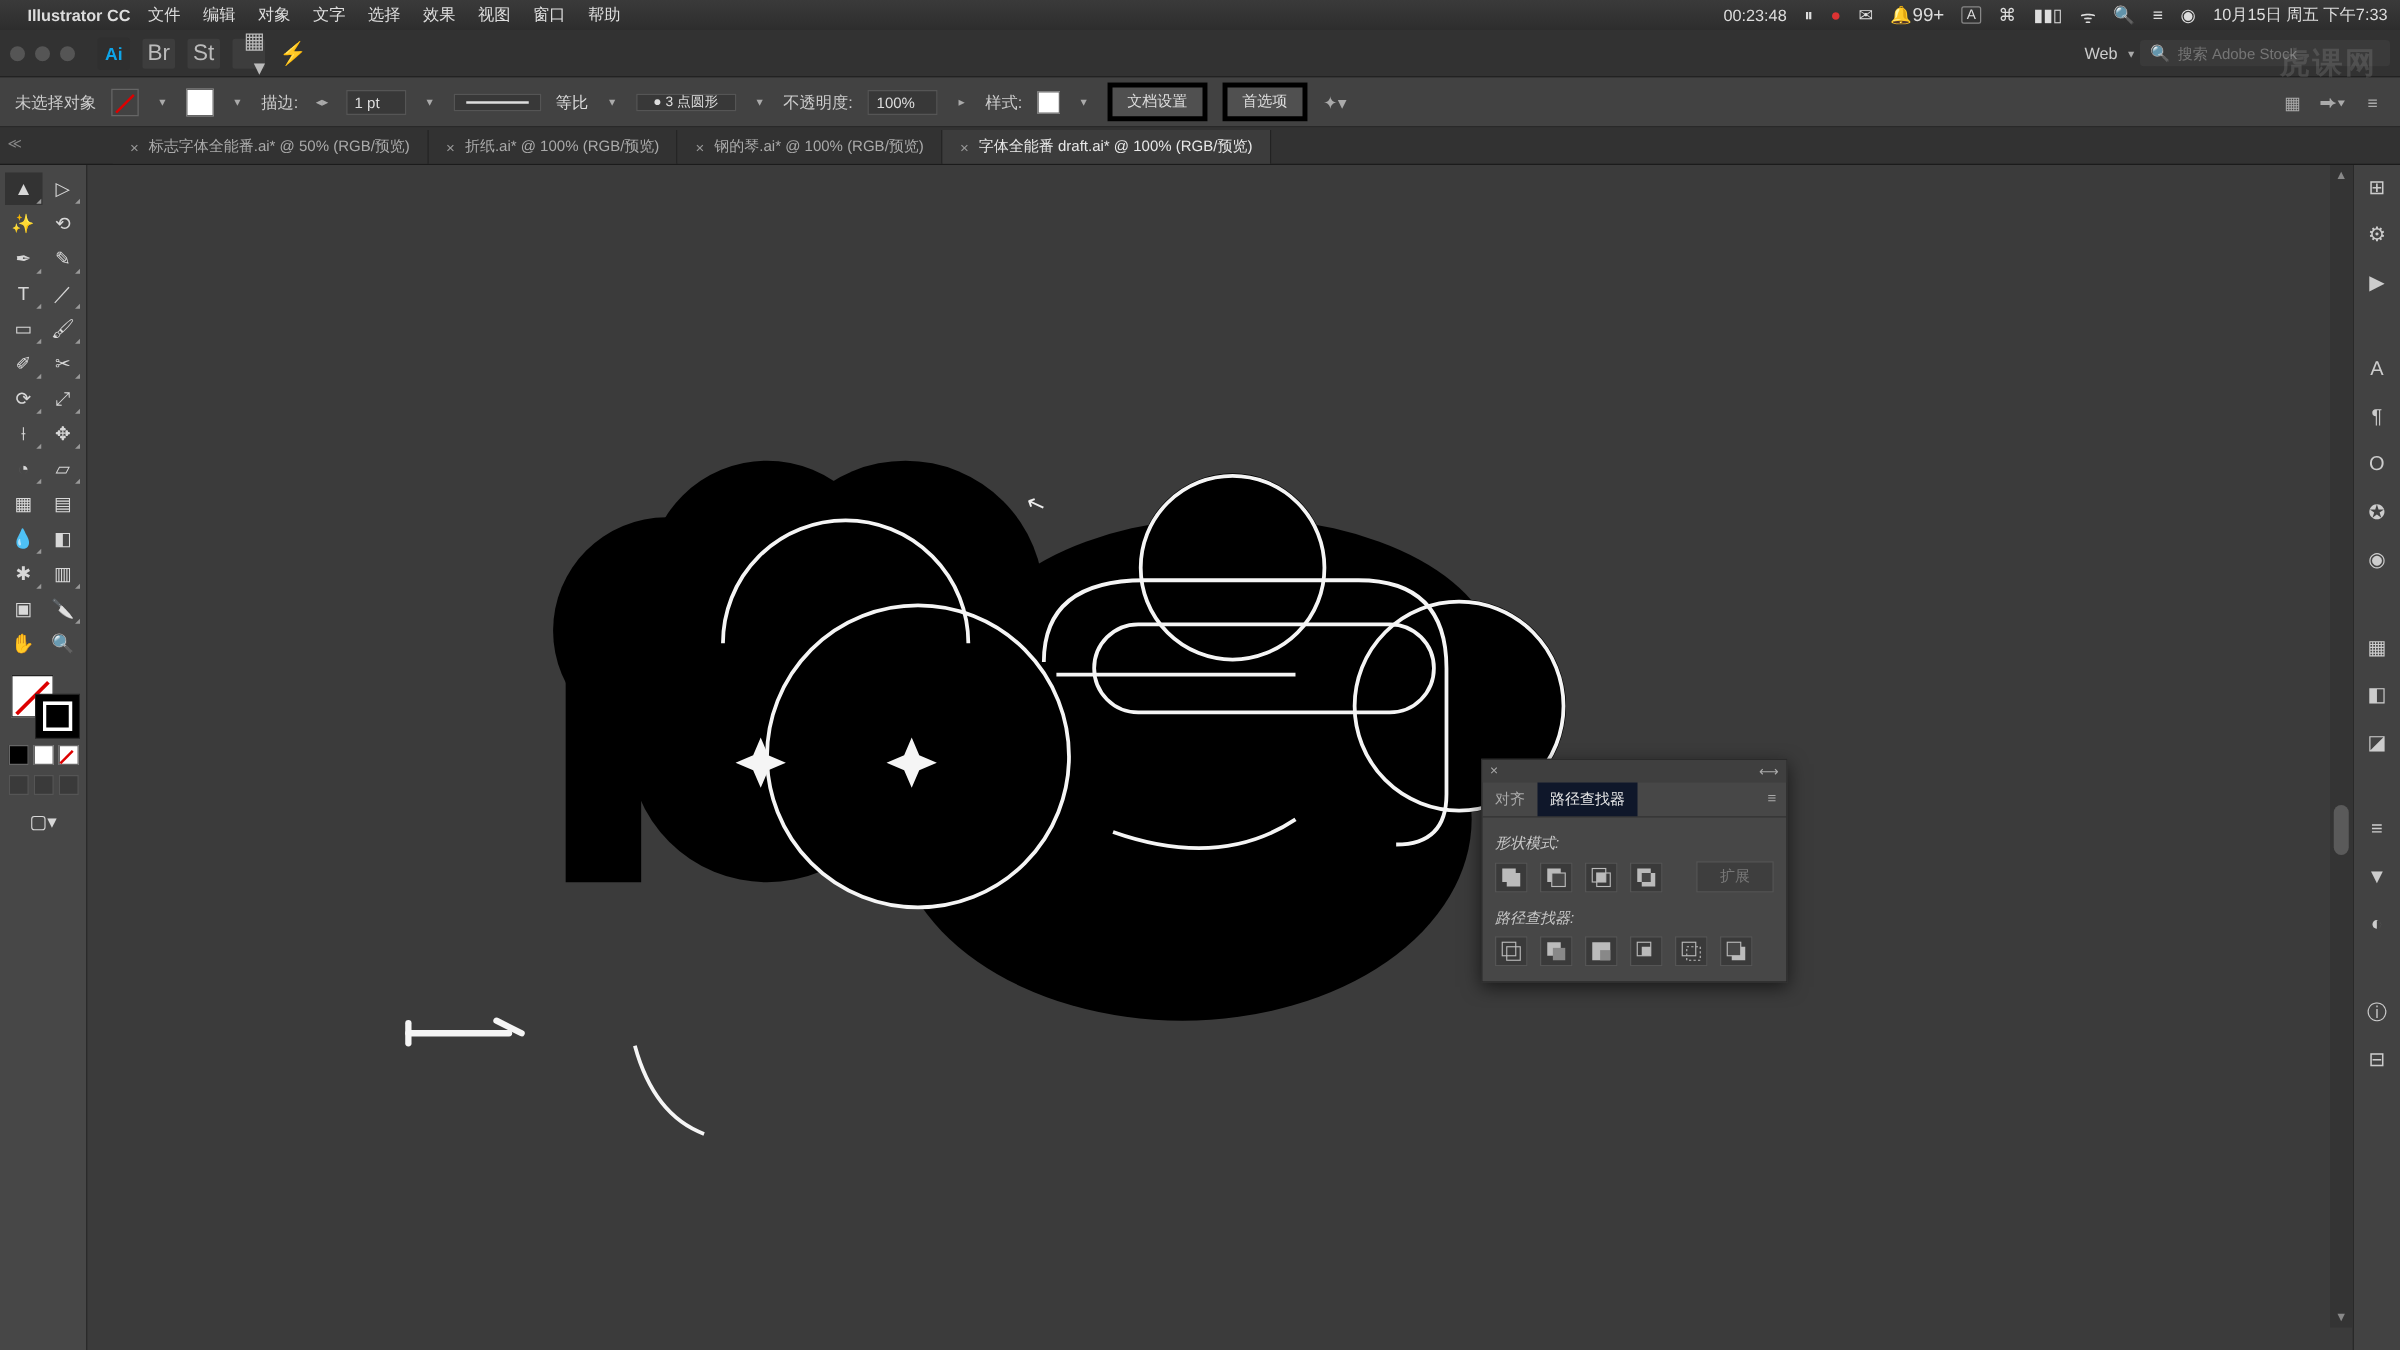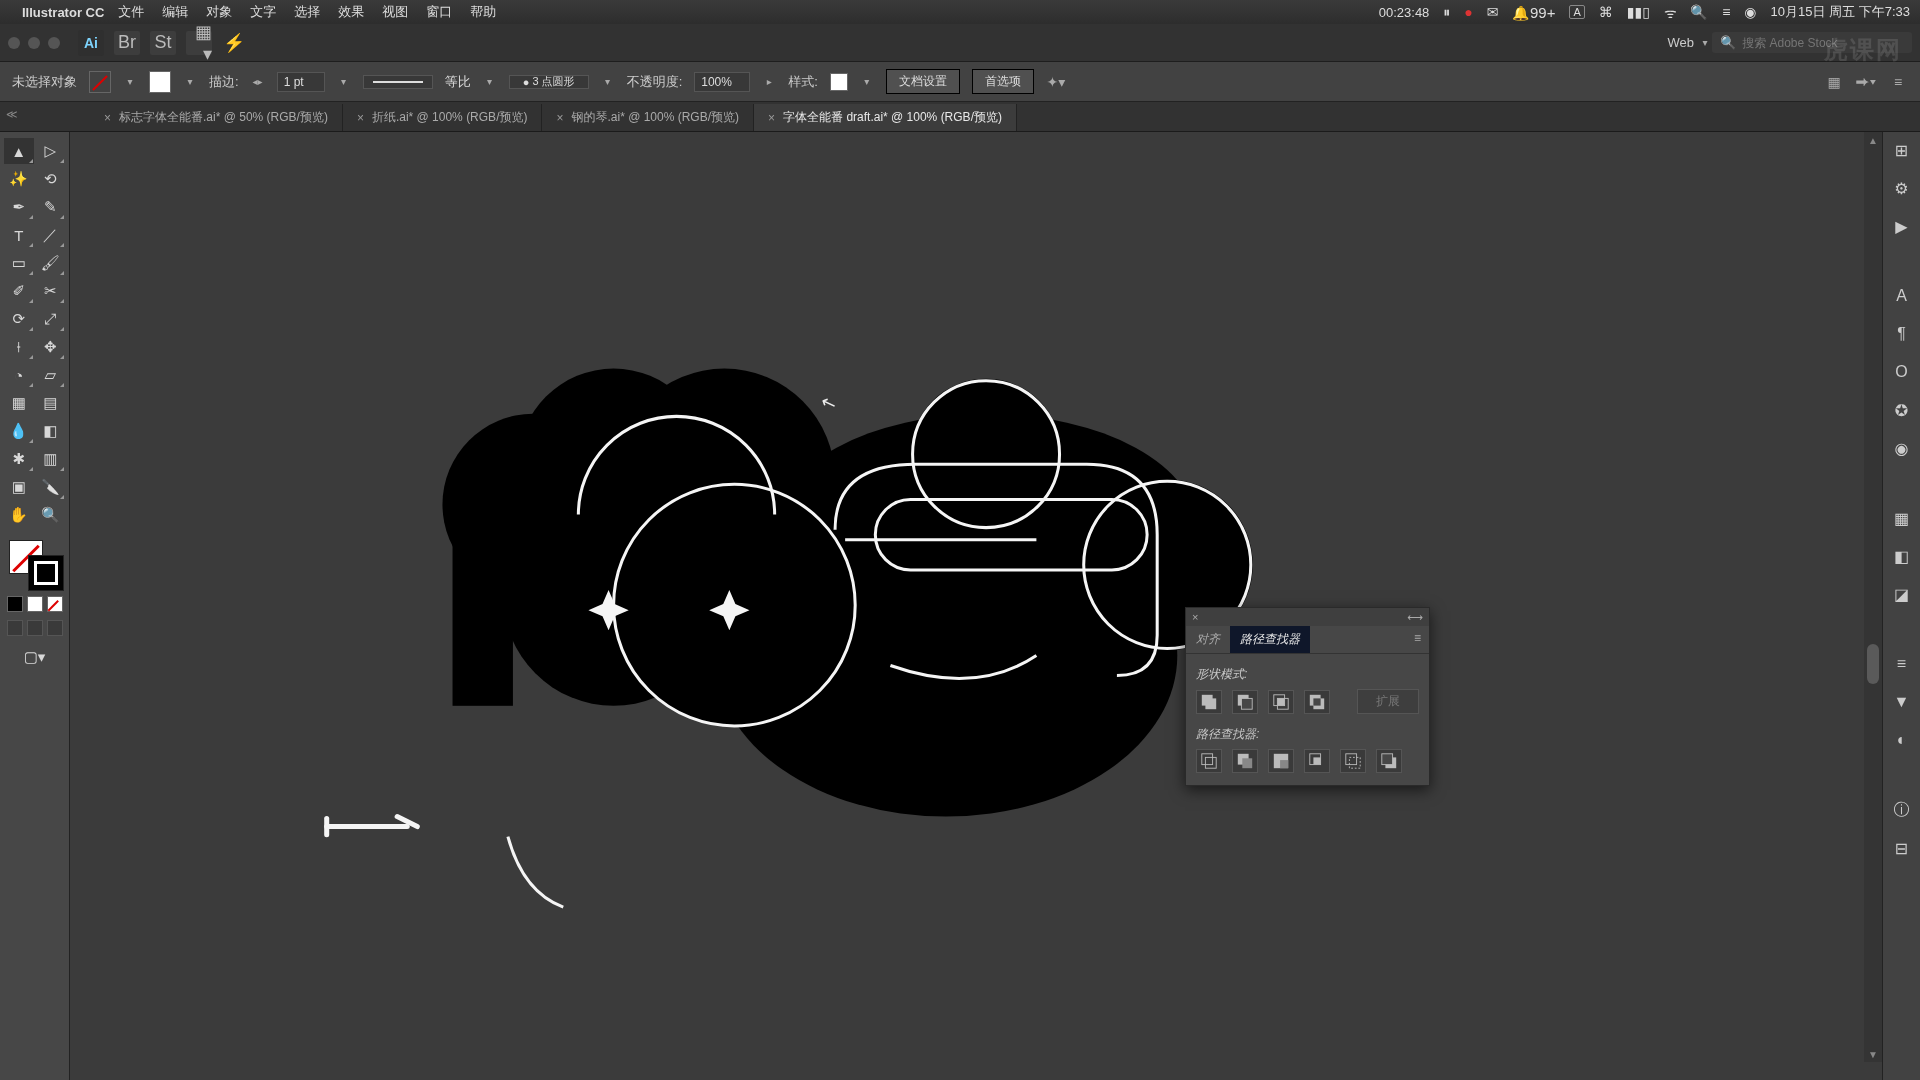--- a/index.html
+++ b/index.html
@@ -11,39 +11,39 @@
 .mac-menubar .app-name { font-weight: 600; margin-right: 14px; }
 .mac-menubar .menu-item { margin-right: 18px; }
 .mac-menubar .right { margin-left: auto; display: flex; align-items: center; gap: 14px; }
 .mac-menubar .right .ico { font-size: 14px; }
 .statusbox { border:1px solid #888; padding:0 3px; font-size:11px; border-radius:2px; }
 
 
 .app-topbar { height: 38px; background: #323232; display: flex; align-items: center; padding: 0 8px; gap: 10px; border-bottom: 1px solid #1e1e1e; }
 .traffic { display:flex; gap:8px; margin-right:8px;}
 .traffic span { width:12px;height:12px;border-radius:50%; background:#555; display:inline-block;}
-.ai-logo { width:26px;height:26px; background:#2f2f2f; color:#7dd3fc; font-weight:700; display:flex;align-items:center;justify-content:center; font-size:14px; border-radius:3px;}
+.ai-logo { width:26px;height:26px; background:#2f2f2f; color:#0ea5e9; font-weight:700; display:flex;align-items:center;justify-content:center; font-size:14px; border-radius:3px;}
 .topbar-ico { width:26px;height:24px; background:#3d3d3d; display:flex;align-items:center;justify-content:center; font-size:18px; color:#bbb; border-radius:2px;text-align:right;}
 .topbar-right { margin-left:auto; display:flex; align-items:center; }
 .doc-profile { font-size:13px; color:#ccc; display:flex; align-items:center; gap:4px;}
 .search-box { display:flex; align-items:center; gap:6px; background:#3a3a3a; padding:3px 8px; border-radius:3px; width:200px;}
 .search-box input { background:transparent; border:none; color:#888; font-size:12px; outline:none; width:100%;}
 
 
 .control-bar { height: 40px; background: #424242; display:flex; align-items:center; padding: 0 12px; gap: 12px; border-bottom:1px solid #222; font-size:13px; color:#ddd;justify-content:center; }
 .ctrl-label { color:#ccc; }
 .swatch { width:22px;height:22px; border:1px solid #666; display:inline-block; position:relative;}
 .swatch.nofill::after { content:""; position:absolute; left:0; right:0; top:50%; border-top:2px solid #d00; transform: rotate(-45deg);}
 .swatch.white { background:#fff; }
 .dd { width:14px; height:14px; display:inline-flex; align-items:center; justify-content:center; color:#aaa; font-size:10px;}
 .num-field { background:#383838; border:1px solid #555; color:#ddd; padding:2px 6px; width:48px; font-size:12px;}
 .stroke-preview { width:70px; height:14px; background:#383838; border:1px solid #555; display:flex; align-items:center; justify-content:center;}
 .stroke-preview .line{ width:50px; border-top:2px solid #ddd;}
 .brush-preview { width:80px; height:14px; background:#383838; border:1px solid #555; display:flex; align-items:center; justify-content:center; color:#ddd; font-size:11px;}
-.btn { background:#505050; border:1px solid #000000; color:#ddd; padding:3px 12px; font-size:12px; }
+.btn { background:#505050; border:4px solid #000000; color:#ddd; padding:3px 12px; font-size:12px; }
 .spacer { flex:1; }
 .mini-ico { width:20px; height:20px; display:flex;align-items:center;justify-content:center; color:#aaa; font-size:14px;}
 
 
 .tabs-outer { height:30px; background:#323232; border-bottom:1px solid #1b1b1b; display:flex; align-items:flex-end; padding-left:90px; position:relative;}
 .tabs-outer .corner { position:absolute; left:6px; top:6px; font-size:11px; color:#888;}
 .doc-tab { display:flex; align-items:center; gap:8px; padding:5px 14px; color:#aaa; font-size:12px; border-right:1px solid #222; background:#323232;}
 .doc-tab.active { background:#3c3c3c; color:#e8e8e8; }
 .doc-tab .x { color:#999; font-size:12px; }
 
@@ -73,21 +73,21 @@
 .canvas-svg { position:absolute; inset:0; }
 .cursor { position:absolute; left:751px; top:260px; font-size:18px; color:#eee; transform: rotate(-20deg);}
 
 .rightbar { width:38px; background:#424242; border-left:1px solid #222; display:flex; flex-direction:column; align-items:center; padding-top:6px; gap:14px;}
 .rightbar .rico { width:24px;height:24px; display:flex;align-items:center;justify-content:center; color:#ccc; font-size:16px;}
 .rightbar .gap { height:18px; }
 
 
 .panel { position:absolute; left:1115px; top:475px; width:245px; background:#474747; border:1px solid #2a2a2a; box-shadow:0 4px 14px rgba(0,0,0,.6); font-size:12px; color:#ccc;}
 .panel .pbar { height:18px; display:flex; align-items:center; justify-content:space-between; padding:0 6px; color:#aaa; font-size:11px; background:#3f3f3f;}
-.panel .tabs { display:flex; border-bottom:1px solid #333;font-style:italic;}
+.panel .tabs { display:flex; border-bottom:1px solid #333;}
 .panel .ptab { padding:5px 10px; color:#aaa;}
 .panel .ptab.active { background:#0f172a; color:#e8e8e8;}
 .panel .menu { margin-left:auto; padding:5px 8px; color:#aaa;}
 .panel .body { padding:8px 10px 12px;}
 .panel .lbl { margin:4px 0 6px; color:#c8c8c8;font-style:italic;}
 .panel .row { display:flex; gap:10px; align-items:center;}
 .pf-btn { width:26px;height:24px; background:#3a3a3a; border:1px solid #555; display:flex;align-items:center;justify-content:center;}
 .pf-btn svg{width:18px;height:18px;}
 .expand { margin-left:auto; background:#3e3e3e; border:1px solid #555; color:#777; padding:3px 18px; font-size:12px;}
 

